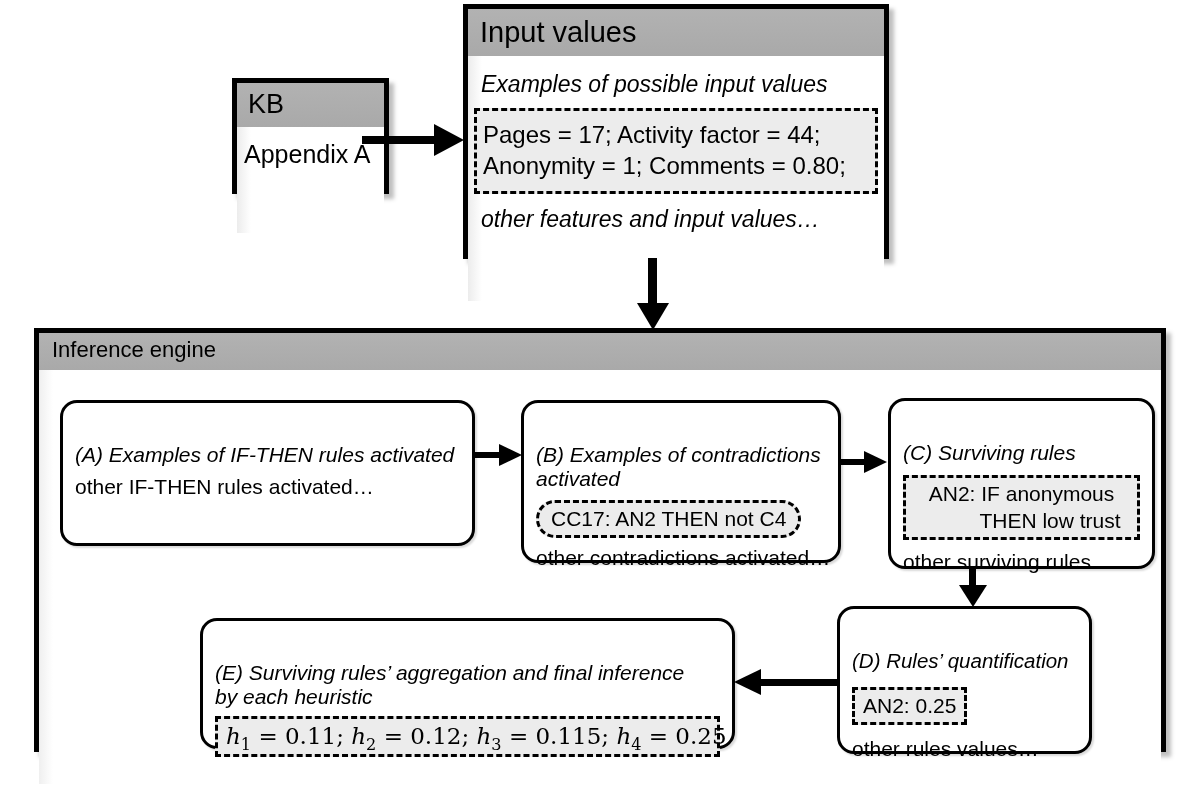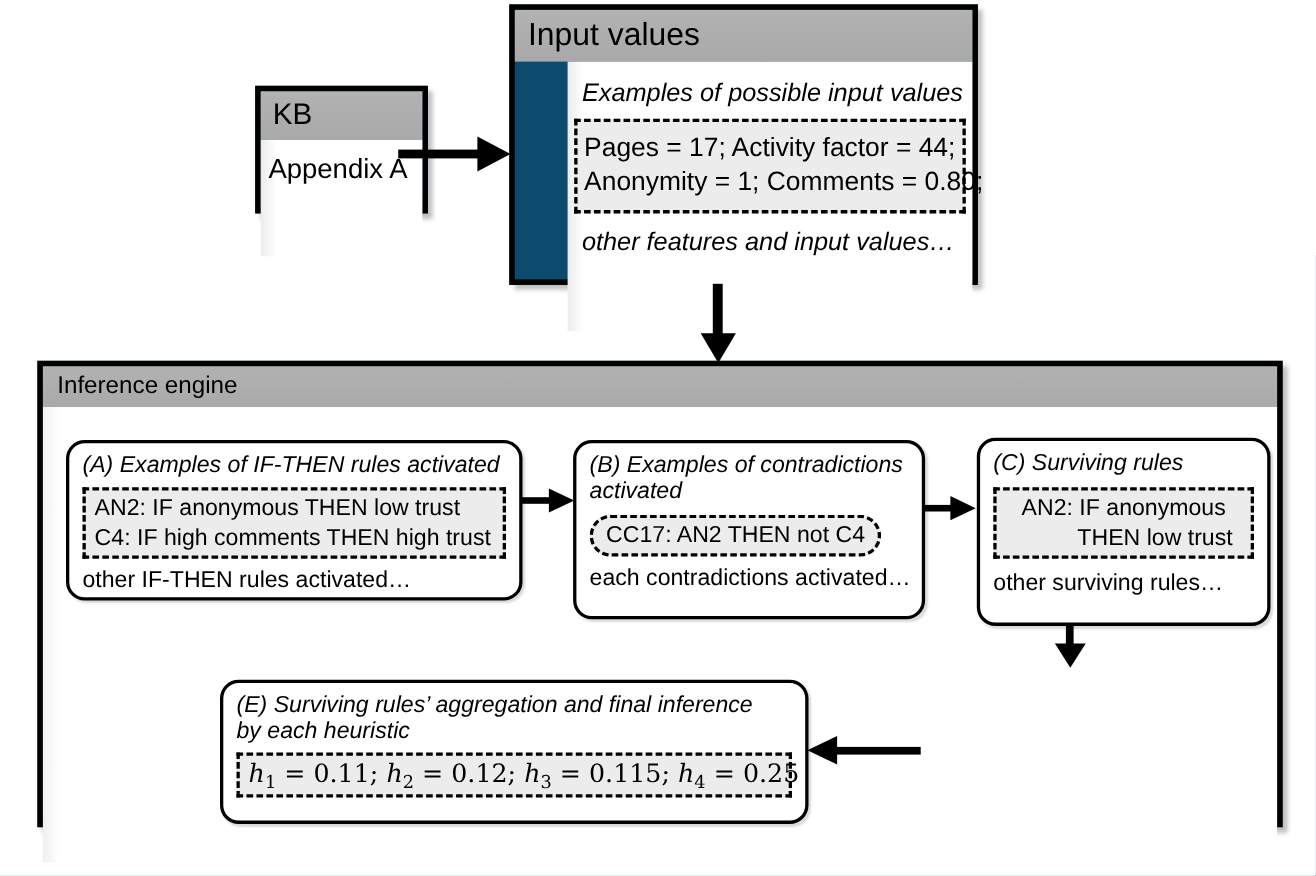--- a/index.html
+++ b/index.html
@@ -20,38 +20,38 @@
     background:linear-gradient(180deg, #b2b2b2, var(--header-gray, #a9a9a9));
     padding:7px 0 7px 12px; font-size:29px; line-height:1.15;
   }
   .bigbox-body { background:linear-gradient(90deg,#ececec 0px,#ffffff 14px); }
 
   .kb { left:206px; top:78px; width:157px; height:116px;margin-left:26px; }
   .kb .bigbox-header { font-size:27px; padding:6px 0 7px 11px; }
   .kb-body { font-size:25px; padding:13px 0 0 7px; height:100%; }
 
   .input-values { left:463px; top:4px; width:426px; height:255px; }
-  .iv-body { padding:4px 6px 0 6px; height:100%;margin-left:48px; }
+  .iv-body { padding:4px 6px 0 6px; height:100%; }
   .iv-caption { font-style:italic; font-size:23px; margin:11px 0 10px 7px; white-space:nowrap; }
   .dashedbox { border:3px dashed #000; background:var(--dashed-fill, #ececec); }
   .iv-dash { padding:9px 4px 9px 6px; font-size:24px; line-height:1.28; }
   .iv-dash span { display:block; white-space:nowrap; }
   .iv-footer { font-style:italic; font-size:23px; margin:12px 0 0 7px; white-space:nowrap; }
 
   .engine { left:34px; top:328px; width:1132px; height:424px; }
   .engine .bigbox-header { font-size:22px; padding:4px 0 8px 13px; }
   .engine-content { height:100%; background:linear-gradient(90deg,#efefef 0px,#ffffff 14px); }
 
   
   .step {
     position:absolute; border:3px solid #000; border-radius:17px; background:#fff;
     box-shadow:2px 2px 2px rgba(0,0,0,0.15);
     padding:8px 12px; font-size:21px;
   }
-  .step-title { font-style:italic; line-height:1.16; white-space:pre-line; }
+  .step-title { font-style:italic; line-height:1.16; white-space:pre-line;margin-top:32px; }
   .step-dash { margin-top:8px; padding:3px 8px; line-height:1.26; }
   .step-dash span { display:block; white-space:nowrap; }
   .step-footer { margin-top:8px; white-space:nowrap; }
   .fit { width:fit-content; }
   .indent { padding-left:57px; }
 
   .step-a { left:60px;  top:400px; width:415px; height:146px; }
   .step-a .step-title { white-space:nowrap; }
   .step-b { left:521px; top:400px; width:320px; height:163px; }
   .step-b .step-dash { padding:3px 12px;border-radius:19px; }
@@ -116,39 +116,35 @@
 
   <div class="bigbox engine">
     <div class="bigbox-header">
       <span>Inference engine</span>
     </div>
     <div class="engine-content"></div>
   </div>
 
   <div class="step step-a">
     <div class="step-title">(A) Examples of IF-THEN rules activated</div>
-    <div class="dashedbox step-dash">
-      <span>AN2: IF anonymous THEN low trust</span>
-      <span>C4: IF high comments THEN high trust</span>
-    </div>
     <div class="step-footer">other IF-THEN rules activated…</div>
   </div>
 
   <div>
     <div class="hline" style="left:473px; top:452px; width:28px; height:6px;"></div>
     <div class="tri tri-right-sm" style="left:499px; top:444px;"></div>
   </div>
 
   <div class="step step-b">
     <div class="step-title">(B) Examples of contradictions
 activated</div>
     <div class="dashedbox step-dash fit">
       <span>CC17: AN2 THEN not C4</span>
     </div>
-    <div class="step-footer">each contradictions activated…</div>
+    <div class="step-footer">other contradictions activated…</div>
   </div>
 
   <div>
     <div class="hline" style="left:839px; top:459px; width:27px; height:6px;"></div>
     <div class="tri tri-right-sm" style="left:864px; top:451px;"></div>
   </div>
 
   <div class="step step-c">
     <div class="step-title">(C) Surviving rules</div>
     <div class="dashedbox step-dash">
@@ -156,20 +152,27 @@
       <span class="indent">THEN low trust</span>
     </div>
     <div class="step-footer">other surviving rules…</div>
   </div>
 
   <div>
     <div class="vline" style="left:969px; top:569px; width:7px; height:20px;"></div>
     <div class="tri tri-down-sm" style="left:959px; top:585px;"></div>
   </div>
 
+  <div class="step step-d">
+    <div class="step-title">(D) Rules’ quantification</div>
+    <div class="dashedbox step-dash fit">
+      <span>AN2: 0.25</span>
+    </div>
+    <div class="step-footer">other rules values…</div>
+  </div>
 
   <div>
     <div class="tri tri-left" style="left:734px; top:669px;"></div>
     <div class="hline" style="left:759px; top:679px; width:78px; height:7px;"></div>
   </div>
 
   <div class="step step-e">
     <div class="step-title">(E) Surviving rules’ aggregation and final inference
 by each heuristic</div>
     <div class="dashedbox step-dash">

